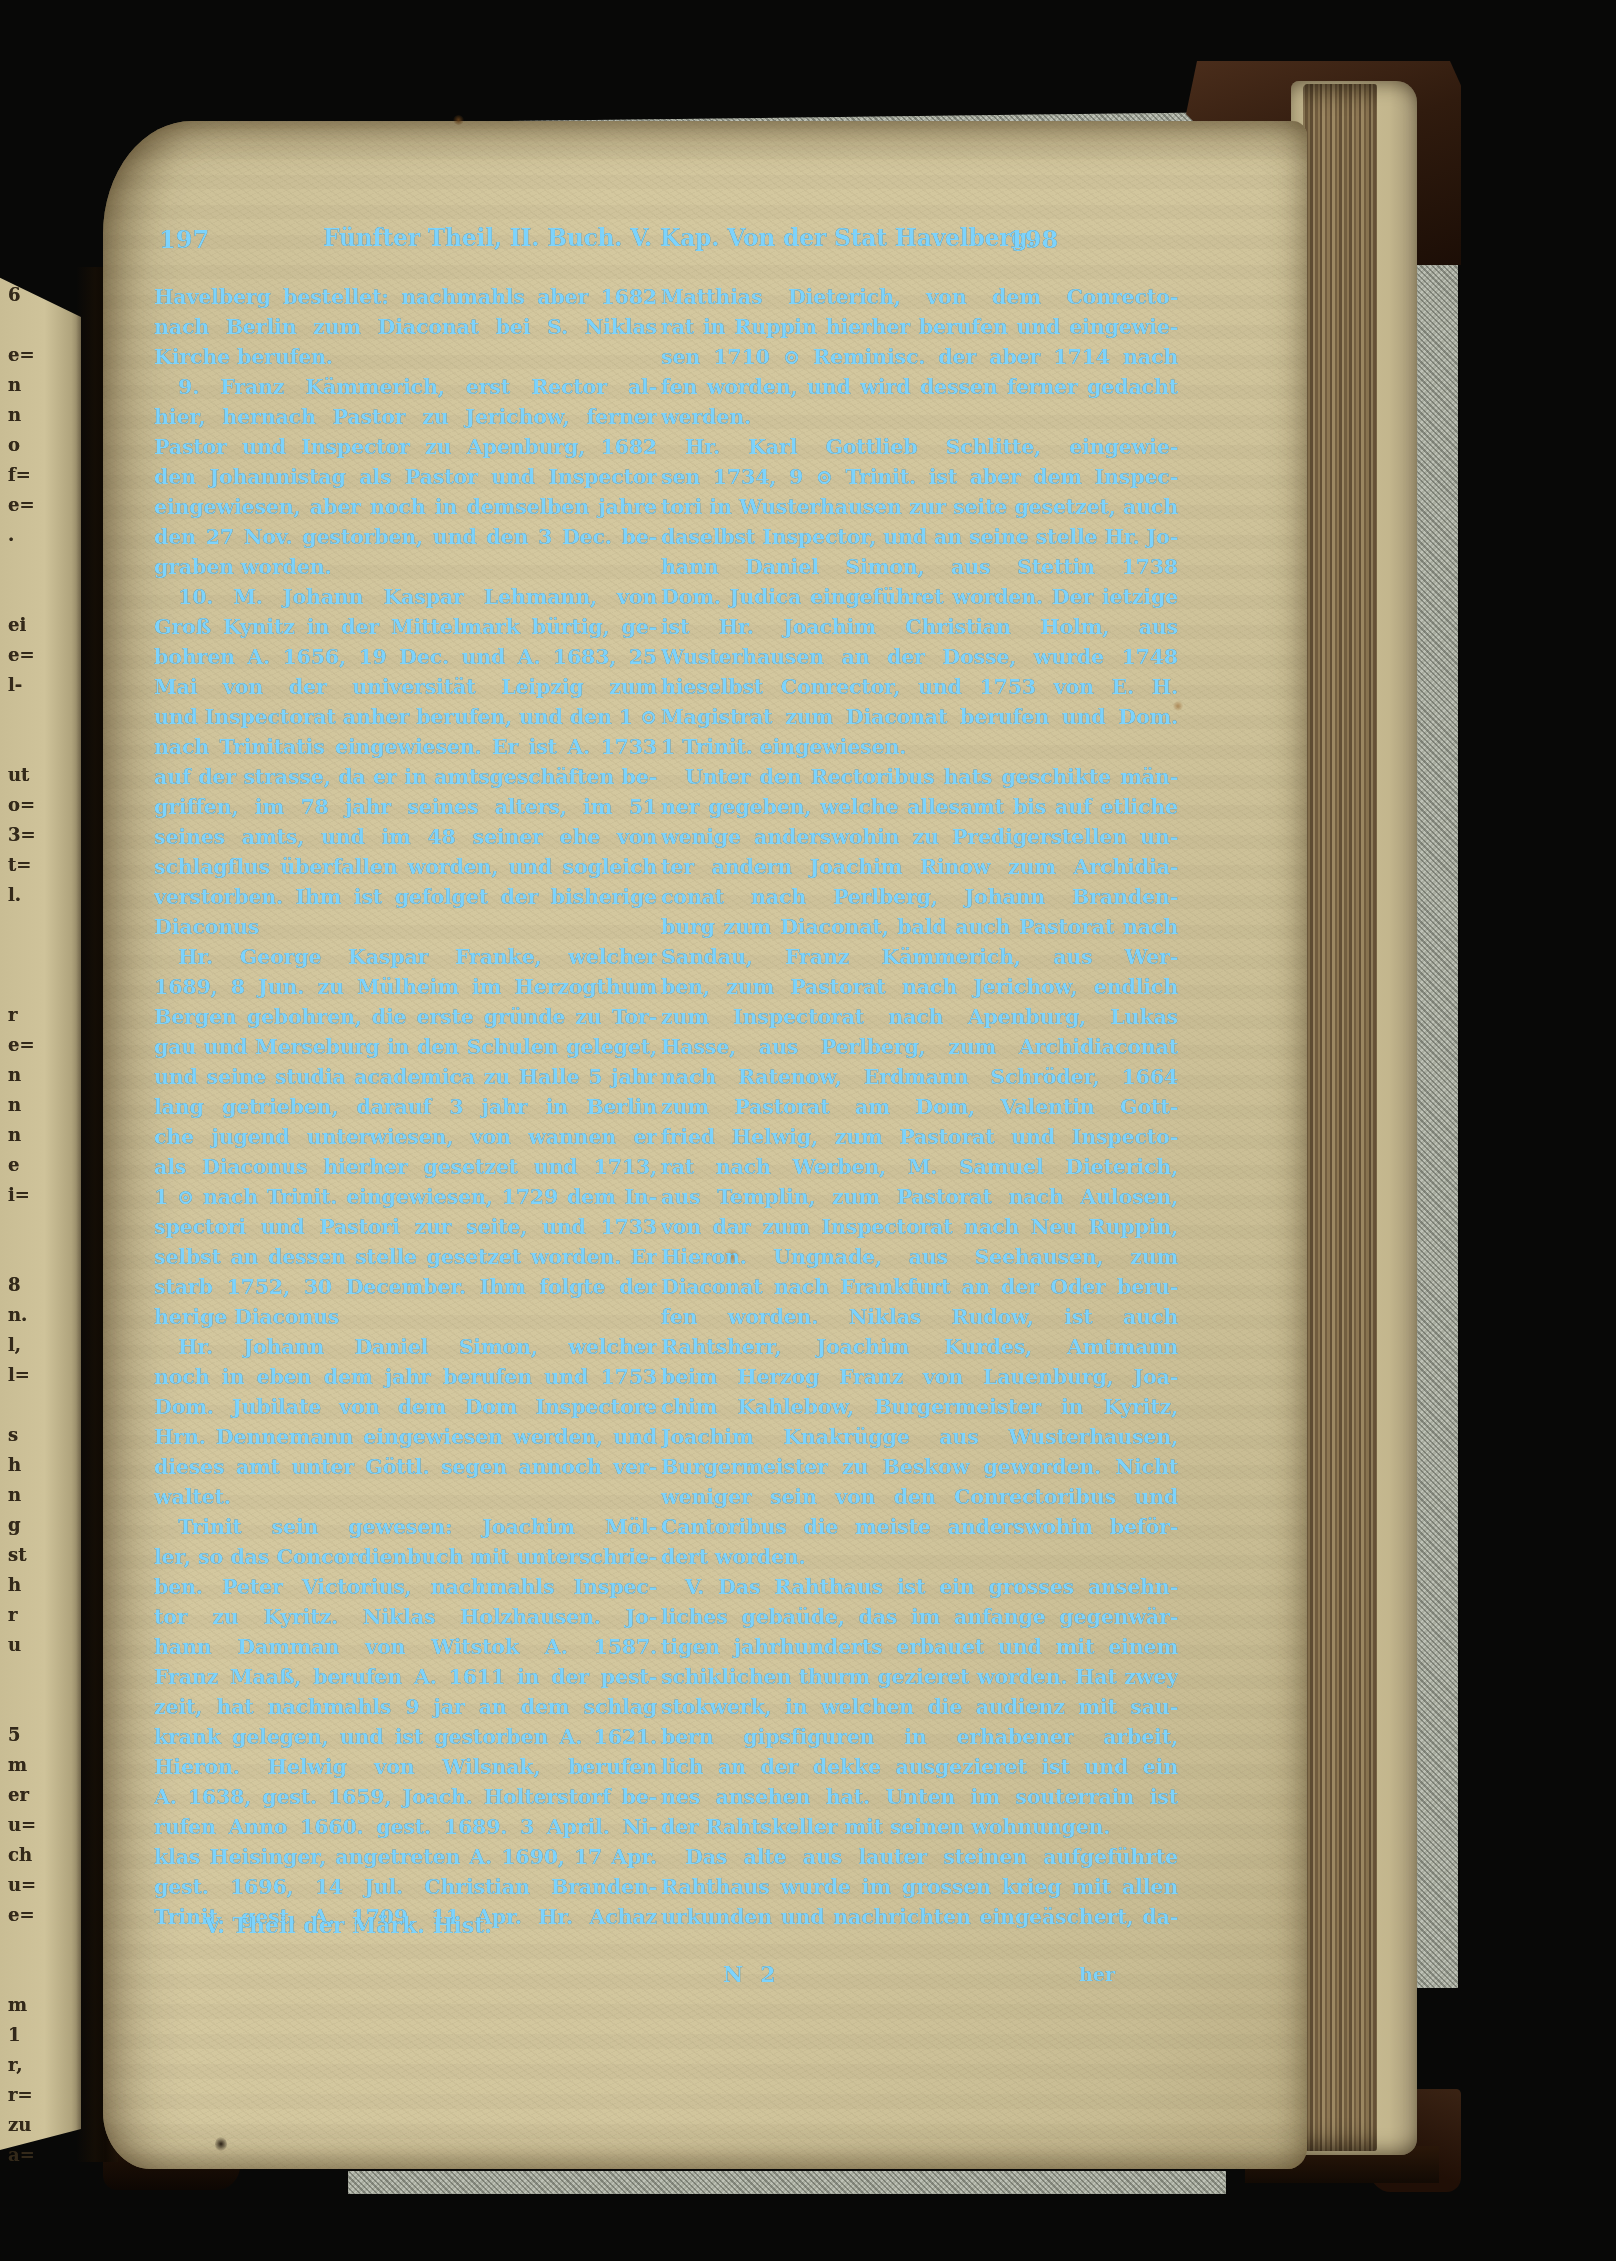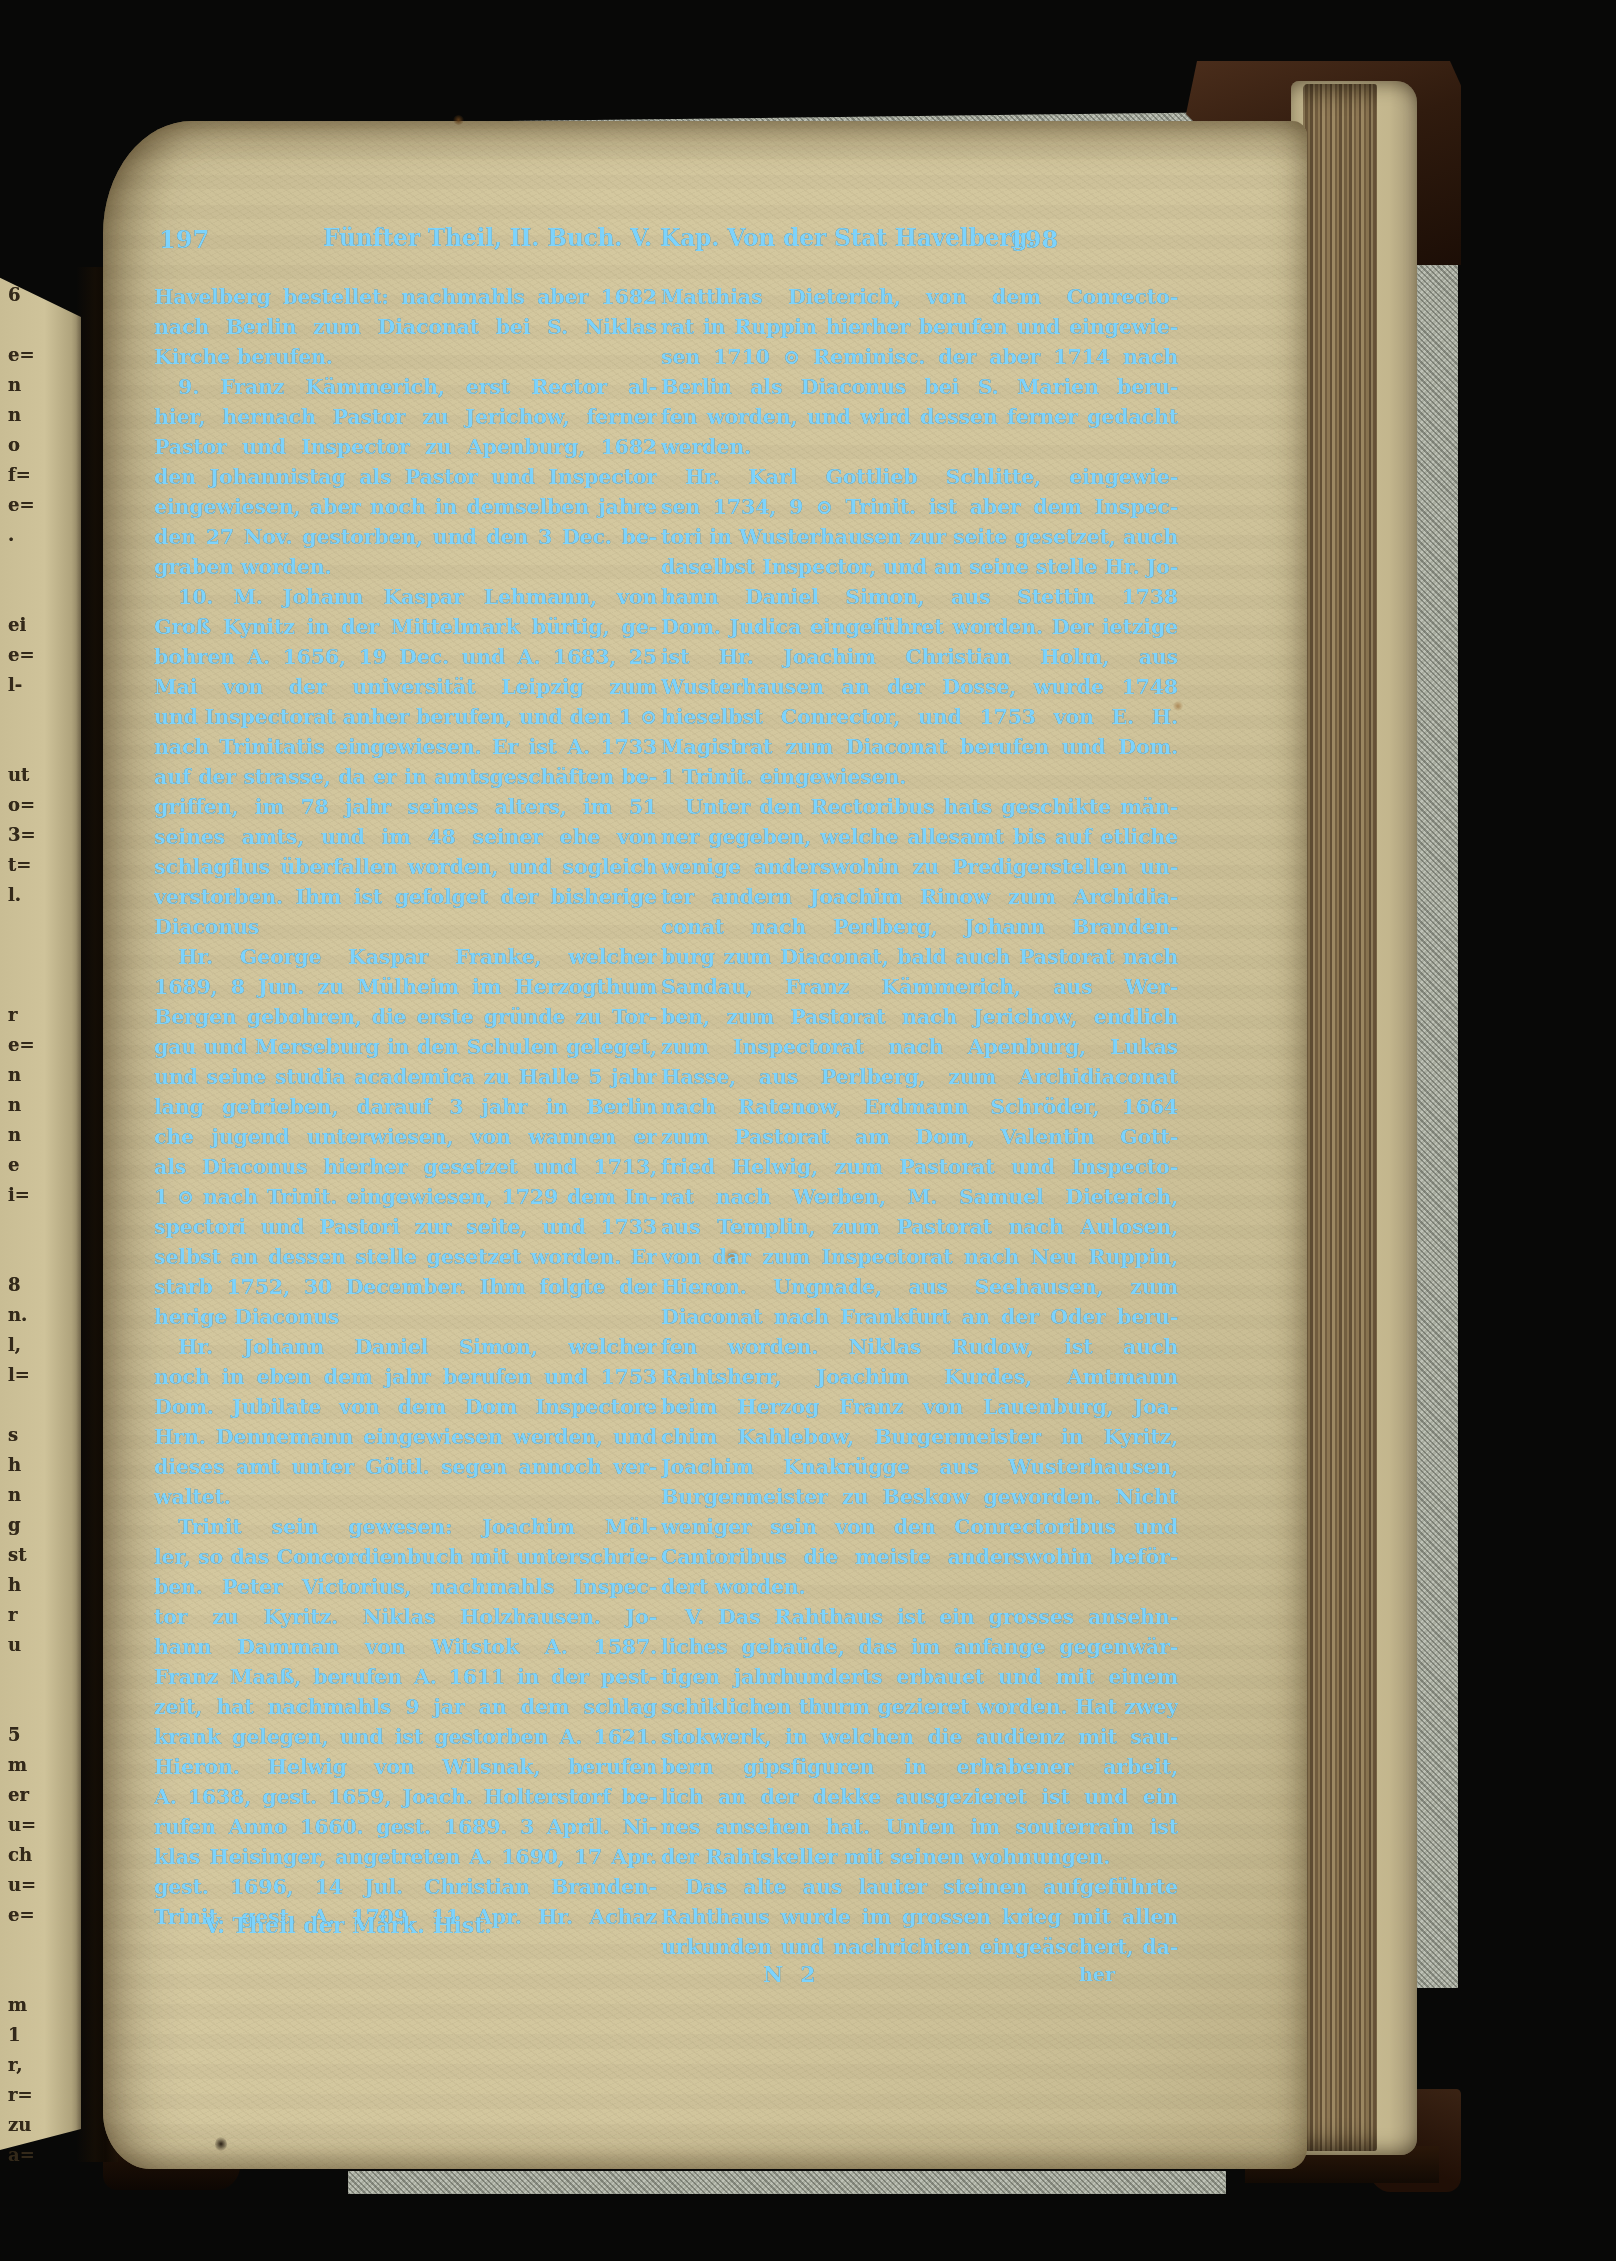--- a/index.html
+++ b/index.html
@@ -71,21 +71,21 @@
   .col{position:absolute;top:282px;}
   .col-left{left:154px;width:503px;}
   .col-right{left:661px;width:517px;}
   .tl{height:30px;line-height:30px;font-weight:700;font-size:20.6px;letter-spacing:-0.2px;
       text-align:justify;text-align-last:justify;overflow:hidden;white-space:normal;}
   .tl.e{text-align-last:left;}
   .tl.i{text-indent:24px;}
 
   .foot{position:absolute;font-weight:700;white-space:nowrap;}
   .foot-sig-left{left:204px;top:1912px;font-size:22px;}
-  .foot-sheet{left:723px;top:1961px;font-size:22px;letter-spacing:4.8px;margin-left:40px;}
+  .foot-sheet{left:723px;top:1961px;font-size:22px;letter-spacing:4.8px;}
   .foot-catch{left:1079px;top:1963px;font-size:19px;}
 
   .frags{position:absolute;left:8px;top:280px;width:48px;}
   .frag{height:30px;line-height:30px;font-weight:700;font-size:18px;color:#33291a;
         text-shadow:0 0 0.5px rgba(40,30,14,.6);}
 </style>
 </head>
 <body>
 
 <div class="scene">
@@ -234,21 +234,20 @@
       <div class="tl">A. 1638, gest. 1659, Joach. Holterstorf be-</div>
       <div class="tl">rufen Anno 1660. gest. 1689. 3 April. Ni-</div>
       <div class="tl">klas Heisinger, angetreten A. 1690, 17 Apr.</div>
       <div class="tl">gest. 1696, 14 Jul. Christian Branden-</div>
       <div class="tl">Trinit. gest. A. 1709, 11 Apr. Hr. Achaz</div>
     </div>
   <div class="col col-right ink" id="col-right">
       <div class="tl">Matthias Dieterich, von dem Conrecto-</div>
       <div class="tl">rat in Ruppin hierher berufen und eingewie-</div>
       <div class="tl">sen 1710 ⊙ Reminisc. der aber 1714 nach</div>
-      <div class="tl">Berlin als Diaconus bei S. Marien beru-</div>
       <div class="tl">fen worden, und wird dessen ferner gedacht</div>
       <div class="tl e">werden.</div>
       <div class="tl i">Hr. Karl Gottlieb Schlitte, eingewie-</div>
       <div class="tl">sen 1734, 9 ⊙ Trinit. ist aber dem Inspec-</div>
       <div class="tl">tori in Wusterhausen zur seite gesetzet, auch</div>
       <div class="tl">daselbst Inspector, und an seine stelle Hr. Jo-</div>
       <div class="tl">hann Daniel Simon, aus Stettin 1738</div>
       <div class="tl">Dom. Judica eingeführet worden. Der ietzige</div>
       <div class="tl">ist Hr. Joachim Christian Holm, aus</div>
       <div class="tl">Wusterhausen an der Dosse, wurde 1748</div>

